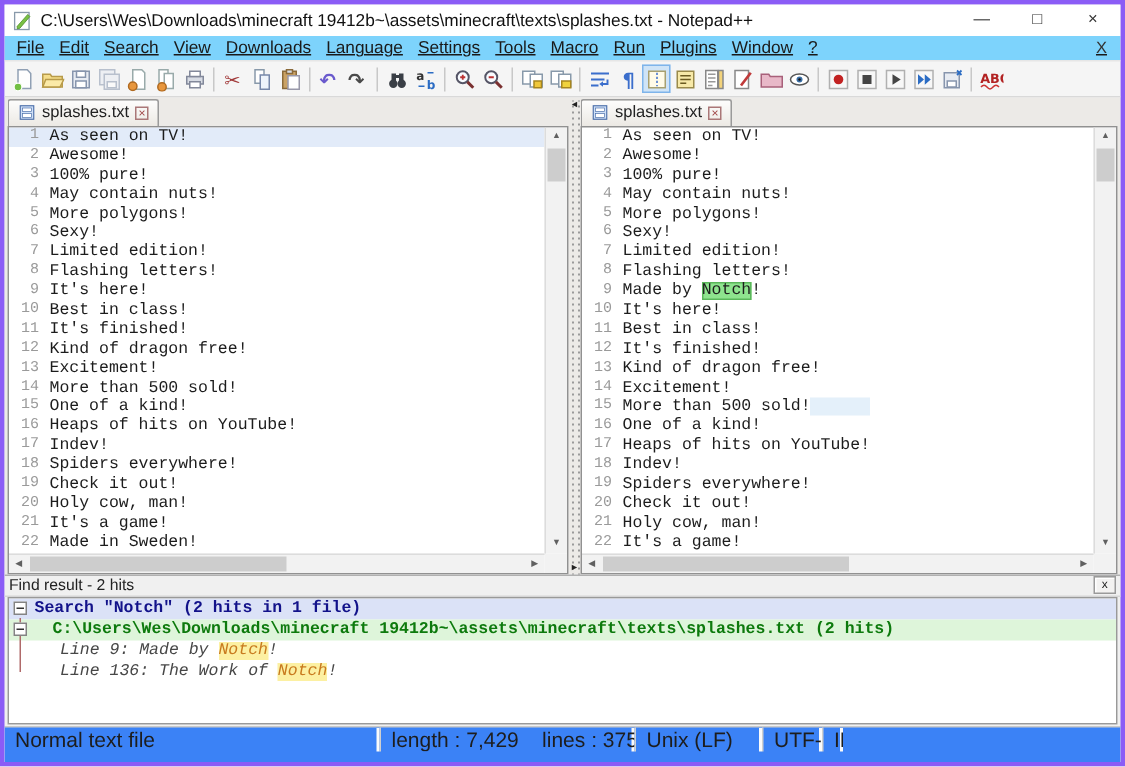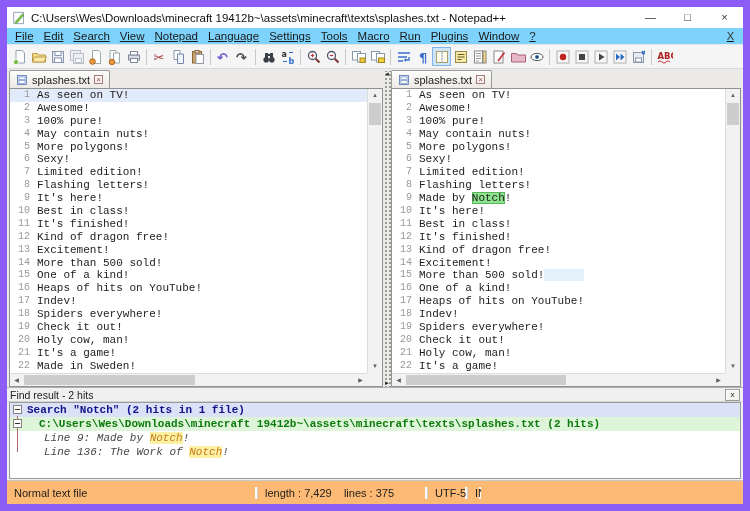--- a/index.html
+++ b/index.html
@@ -1,19 +1,19 @@
 <!DOCTYPE html>
 <html><head>
 <meta charset="utf-8">
 <style>
   * { box-sizing: border-box; margin: 0; padding: 0; }
   html,body { width: 750px; height: 511px; }
   body { font-family: "Liberation Sans", sans-serif; background: #fff; }
 
-  .window { width: 750px; height: 511px; border: 7px solid #8b5cf6;
+  .window { width: 750px; height: 511px; border: 3px solid #8b5cf6;
             display: flex; flex-direction: column; background: #f0f0f0; overflow: hidden; }
 
   
   .titlebar { flex: 0 0 21px; background: #fff; display: flex; align-items: center;
               padding-left: 5px; gap: 5px; }
   .app-icon svg { width: 14px; height: 14px; display: block; }
   .title-text { font-size: 11.5px; color: #111; white-space: nowrap; }
   .win-controls { margin-left: auto; display: flex; height: 100%; }
   .win-btn { width: 37px; text-align: center; font-size: 11px; line-height: 20px; color: #333; }
 
@@ -32,21 +32,21 @@
   .tbi svg { width: 16px; height: 16px; display: block; }
   .tbi.active { background: #cfe4f7; border-color: #7eb4ea; }
   .tb-sep { width: 1px; height: 16px; background: #c8c8c8; margin: 0 3px; flex: 0 0 1px; }
   svg text { font-family: "DejaVu Sans", sans-serif; }
 
   
   .editors { flex: 0 0 318px; display: flex; padding: 0 2px; background: #eceae7; }
   .pane { display: flex; flex-direction: column; min-width: 0; }
   .pane.left { width: 374px; }
   .pane.right { flex: 1; }
-  .tabbar { height: 19px; display: flex; align-items: flex-end; }
+  .tabbar { height: 19px; display: flex; align-items: center; }
   .tab { height: 18px; display: flex; align-items: center; gap: 4px; padding: 0 6px;
          background: linear-gradient(#fdfdfc, #ece9e4); border: 1px solid #9a9a9a;
          border-bottom: none; border-radius: 2px 2px 0 0; font-size: 11px; color: #222; }
   .tab-doc-icon svg { width: 12px; height: 12px; display: block; }
   .tab-close { font-size: 8px; color: #a04545; border: 1px solid #a77;
                width: 9px; height: 9px; line-height: 7px; text-align: center; }
 
   .editor-body { flex: 1; border: 1px solid #919191; background: #fff;
                  display: grid; grid-template-columns: 1fr 15px; grid-template-rows: 1fr 13px;
                  overflow: hidden; }
@@ -76,43 +76,43 @@
 
   .splitter { width: 8px; flex: 0 0 8px; position: relative; margin-top: 2px;
               background-image: radial-gradient(circle, #9a9a9a 0.8px, transparent 0.9px);
               background-size: 4px 4px; background-position: 1px 2px; }
   .split-arrow { position: absolute; left: 0; width: 100%; text-align: center;
                  font-size: 6px; color: #222; line-height: 6px; }
   .split-arrow.top { top: 0; } .split-arrow.bottom { bottom: 1px; }
 
   
   .findbar { flex: 0 0 15px; background: #f0f0f0; border-top: 1px solid #b0b0b0;
-             border-bottom: 1px solid #d5d5d5; display: flex; align-items: center;
+             border-bottom: 1px solid #d5d5d5; display: flex; 
              font-size: 10.5px; color: #222; padding-left: 3px; }
   .find-close { margin-left: auto; margin-right: 3px; width: 15px; height: 12px;
                 background: #f3f2f1; border: 1px solid #9a9a9a; box-shadow: inset 1px 1px #fff;
                 font-size: 8px; line-height: 10px; text-align: center; color: #222; }
   .findbody { flex: 1; background: #fff; border: 1px solid #999; margin: 0 2px 1px 2px;
               position: relative; font-family: "Liberation Mono", monospace; font-size: 11px;
               overflow: hidden; }
   .find-row { height: 14px; line-height: 14px; white-space: pre; }
   .find-row.header { background: #dbe2f7; color: #12128a; font-weight: bold; padding-left: 17px; }
   .find-row.file { background: #def5da; color: #0d7a0d; font-weight: bold; padding-left: 29px; }
   .find-row.hit { color: #474747; padding-left: 34px; font-style: italic; }
   .find-match { color: #c87a1e; background: #fcf0a2; }
   .tree-v { position: absolute; left: 7px; top: 13px; height: 36px;
             border-left: 1px solid #b06a6a; }
   .fold-box { position: absolute; left: 3px; width: 9px; height: 9px; background: #fff;
               border: 1px solid #848484; }
   .fold-box .minus { position: absolute; left: 1px; right: 1px; top: 3px; border-top: 1px solid #333; }
   .fold-box.b1 { top: 2px; } .fold-box.b2 { top: 16px; }
 
   
-  .statusbar { flex: 0 0 24px; background: #fdba74; border-top: 1px solid #c9c9c9;
-               display: flex; align-items: center; font-size: 11px; color: #1d1d1d; }
+  .statusbar { flex: 0 0 24px; background: #3b82f6; border-top: 1px solid #c9c9c9;
+               display: flex; align-items: flex-start; font-size: 14px; color: #1d1d1d; }
   .sb-seg { display: flex; align-items: center; padding-left: 7px; white-space: pre;
             border-left: 1px solid #cfcfcf; box-shadow: -2px 0 0 #fafafa inset; overflow: hidden; }
   .sb-seg:first-child { border-left: none; }
   .sb-doc { width: 250px; } .sb-size { width: 170px; } .sb-cursor { width: 170px; }
   .sb-eol { width: 85px; } .sb-enc { width: 40px; } .sb-ins { width: 14px; }
 </style>
 </head>
 <body>
 
 <div class="window">
@@ -131,21 +131,21 @@
       <span class="win-btn">×</span>
     </span>
   </div>
 
   <div class="menubar">
     <span id="menu-items" style="display:flex;">
         <span class="menu-item">File</span>
         <span class="menu-item">Edit</span>
         <span class="menu-item">Search</span>
         <span class="menu-item">View</span>
-        <span class="menu-item">Notepad</span>
+        <span class="menu-item">Downloads</span>
         <span class="menu-item">Language</span>
         <span class="menu-item">Settings</span>
         <span class="menu-item">Tools</span>
         <span class="menu-item">Macro</span>
         <span class="menu-item">Run</span>
         <span class="menu-item">Plugins</span>
         <span class="menu-item">Window</span>
         <span class="menu-item">?</span>
       </span>
     <span class="menu-x">X</span>
@@ -451,16 +451,17 @@
     <div class="find-row file">C:\Users\Wes\Downloads\minecraft 19412b~\assets\minecraft\texts\splashes.txt (2 hits)</div>
     <div id="find-hits">
         <div class="find-row hit"><span>Line 9: Made by </span><span class="find-match">Notch</span><span>!</span></div>
         <div class="find-row hit"><span>Line 136: The Work of </span><span class="find-match">Notch</span><span>!</span></div>
       </div>
   </div>
 
   <div class="statusbar">
     <div class="sb-seg sb-doc">Normal text file</div>
     <div class="sb-seg sb-size">length : 7,429    lines : 375</div>
+    <div class="sb-seg sb-eol">Unix (LF)</div>
     <div class="sb-seg sb-enc">UTF-5</div>
     <div class="sb-seg sb-ins">INS</div>
   </div>
 </div>
 
 </body></html>

